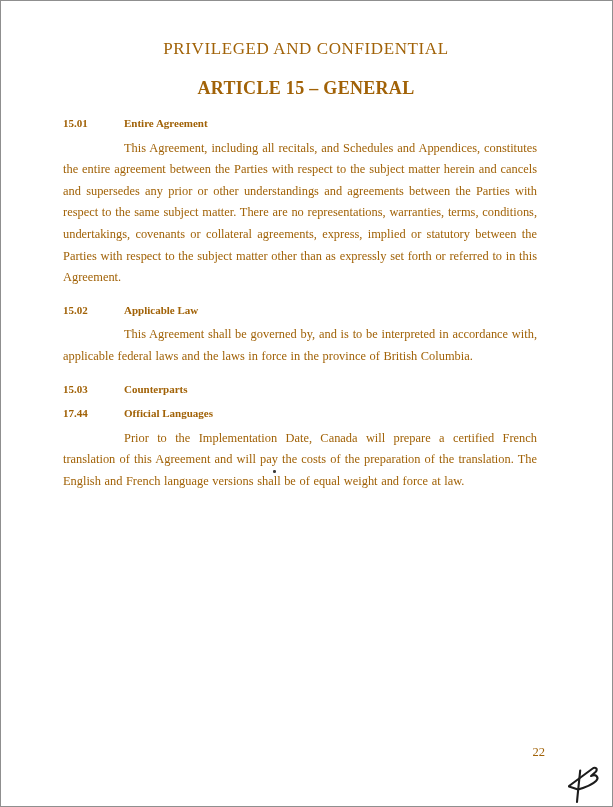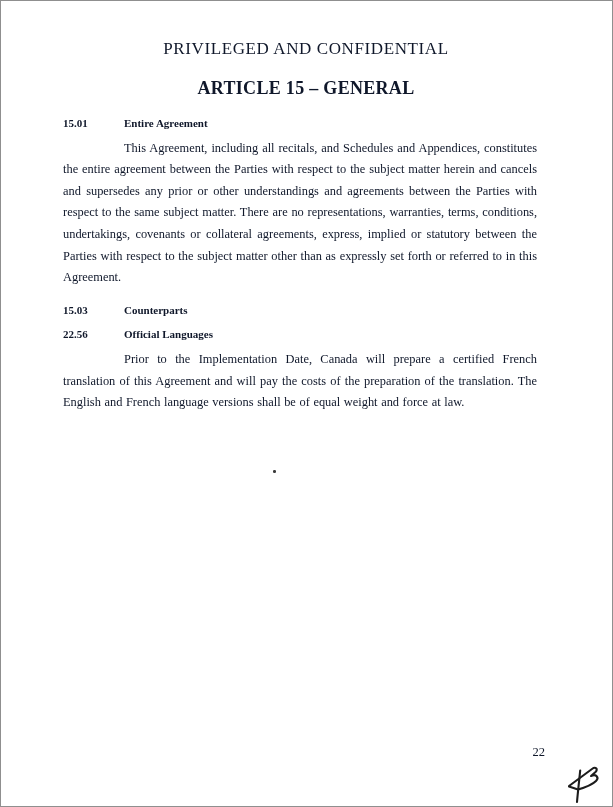--- a/index.html
+++ b/index.html
@@ -9,21 +9,21 @@
   }
   .page {
     position: relative;
     width: 613px;
     height: 807px;
     box-sizing: border-box;
     background: #ffffff;
     border: 1px solid #8f8f8f;
     padding: 38px 63px 0 62px;
     font-family: "Liberation Serif", "DejaVu Serif", serif;
-    color: #0f172a;
+    color: #a16207;
     overflow: hidden;
   }
   .doc-title {
     text-align: center;
     font-size: 17px;
     letter-spacing: 0.6px;
     font-weight: normal;
     margin-bottom: 19px;
     white-space: nowrap;
   }
@@ -85,30 +85,36 @@
 
   <div class="article-heading">ARTICLE 15 – GENERAL</div>
 
   <div class="section">
     <div class="section-head">
       <span class="section-num">15.01</span><span class="section-title">Entire Agreement</span>
     </div>
     <p class="section-body">This Agreement, including all recitals, and Schedules and Appendices, constitutes the entire agreement between the Parties with respect to the subject matter herein and cancels and supersedes any prior or other understandings and agreements between the Parties with respect to the same subject matter. There are no representations, warranties, terms, conditions, undertakings, covenants or collateral agreements, express, implied or statutory between the Parties with respect to the subject matter other than as expressly set forth or referred to in this Agreement.</p>
   </div>
 
+  <div class="section">
+    <div class="section-head">
+      <span class="section-num">15.02</span><span class="section-title">Applicable Law</span>
+    </div>
+    <p class="section-body">This Agreement shall be governed by, and is to be interpreted in accordance with, applicable federal laws and the laws in force in the province of British Columbia.</p>
+  </div>
 
   <div class="section">
     <div class="section-head">
       <span class="section-num">15.03</span><span class="section-title">Counterparts</span>
     </div>
   </div>
 
   <div class="section">
     <div class="section-head">
-      <span class="section-num">22.56</span><span class="section-title">Official Languages</span>
+      <span class="section-num">17.44</span><span class="section-title">Official Languages</span>
     </div>
     <p class="section-body">Prior to the Implementation Date, Canada will prepare a certified French translation of this Agreement and will pay the costs of the preparation of the translation.  The English and French language versions shall be of equal weight and force at law.</p>
   </div>
 
   <div class="scan-dot"></div>
 
   <div class="page-number">22</div>
 
   <svg class="paraph" width="54" height="54" viewBox="0 0 54 54" aria-hidden="true">
     <g fill="none" stroke="#1c1c1c" stroke-width="2.1" stroke-linecap="round" stroke-linejoin="round">

